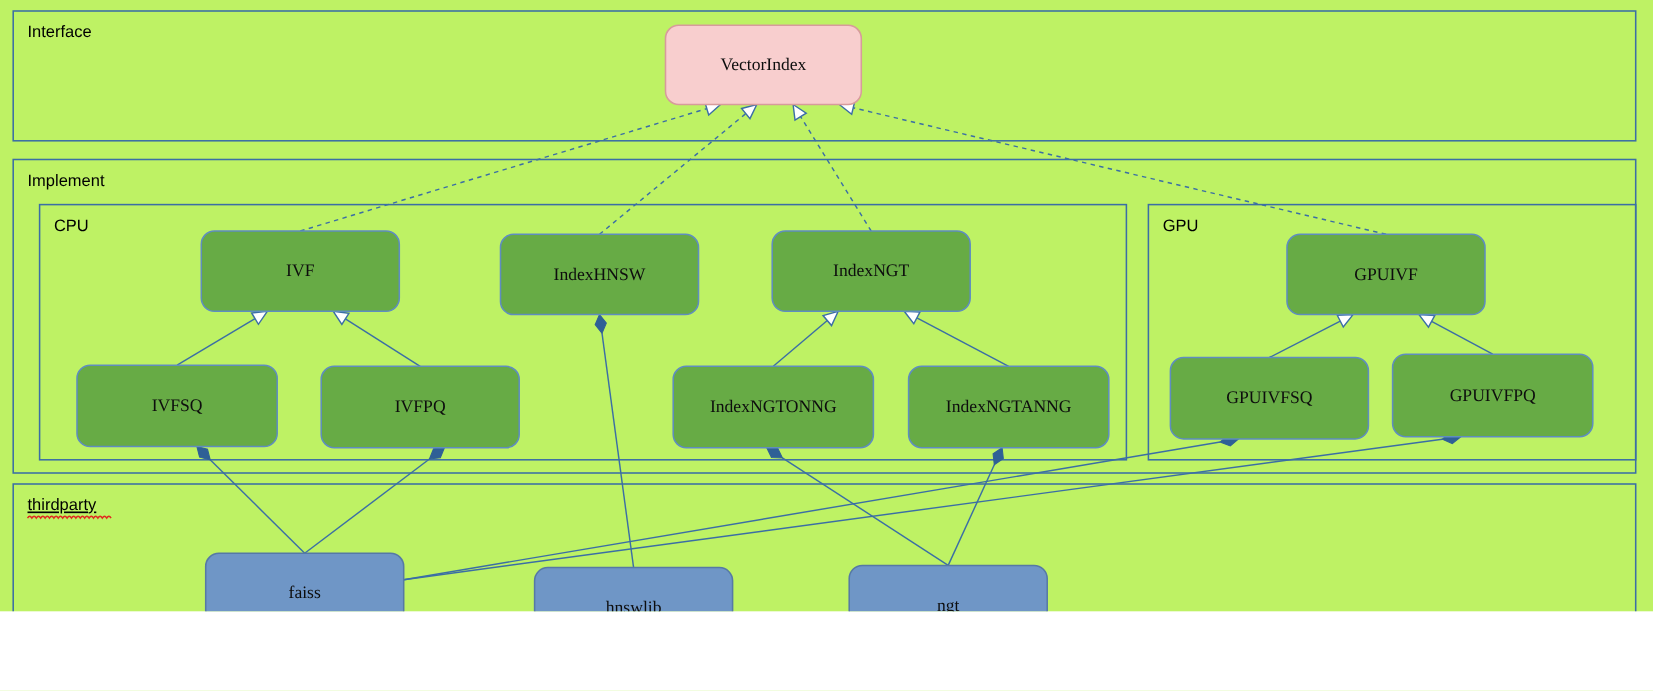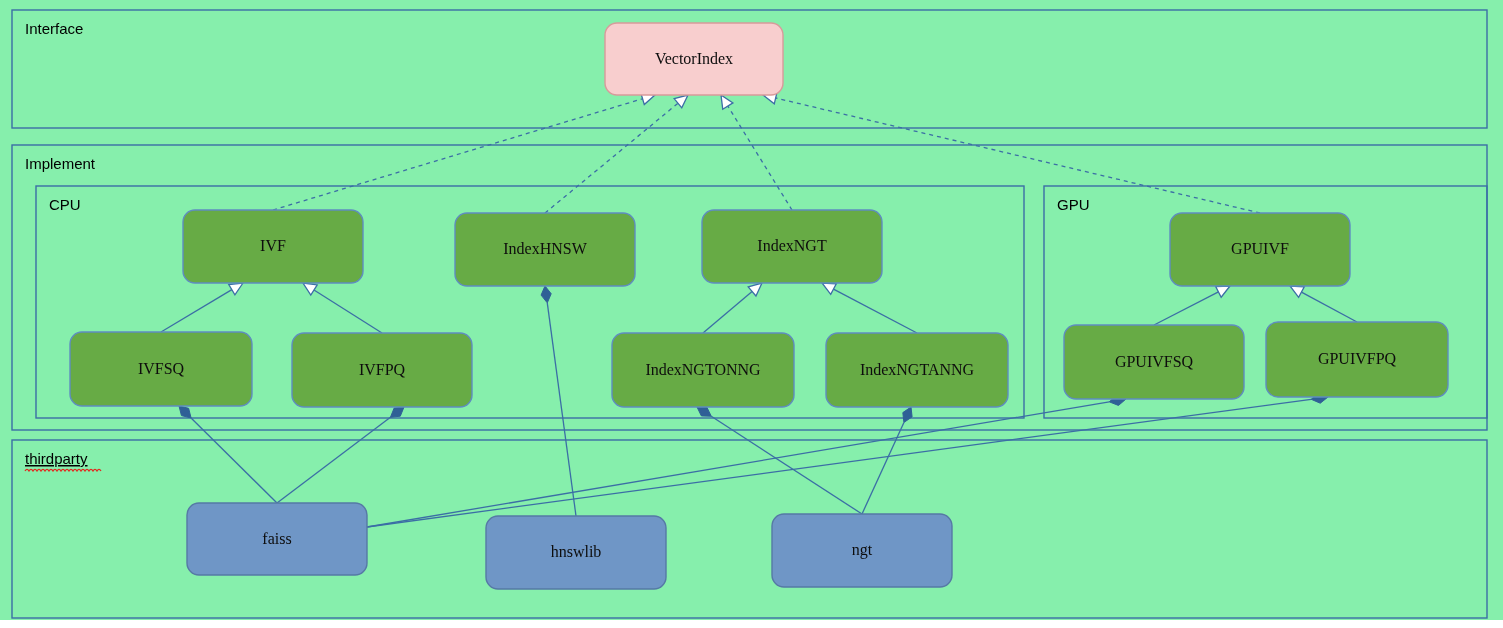--- a/index.html
+++ b/index.html
@@ -1,17 +1,17 @@
 <!DOCTYPE html>
 <html><head>
 <meta charset="utf-8">
 <style>
   html,body{margin:0;padding:0;background:#ffffff;}
   body{font-family:"Liberation Sans",sans-serif;}
-  #stage{position:relative;width:1503px;height:620px;background:#86efac;overflow:hidden;}
+  #stage{position:relative;width:1503px;height:556px;background:#bef264;overflow:hidden;}
   #stage svg{position:absolute;left:0;top:0;}
   .grp-rect{fill:none;stroke:#3b6ea5;stroke-width:1.4;}
   .grp-label{font-family:"Liberation Sans",sans-serif;font-size:15px;fill:#000000;}
   .grp-label.spell{text-decoration:underline;}
   .node-rect{stroke-width:1.4;}
   .node-green{fill:#67ab45;stroke:#5f8dc0;}
   .node-blue{fill:#6f96c6;stroke:#5679a5;}
   .node-pink{fill:#f8cece;stroke:#d79b9b;}
   .node-label{font-family:"Liberation Serif",serif;font-size:16px;fill:#0d0d0d;text-anchor:middle;dominant-baseline:middle;}
   .edge{fill:none;stroke:#3b6ea5;stroke-width:1.3;}

